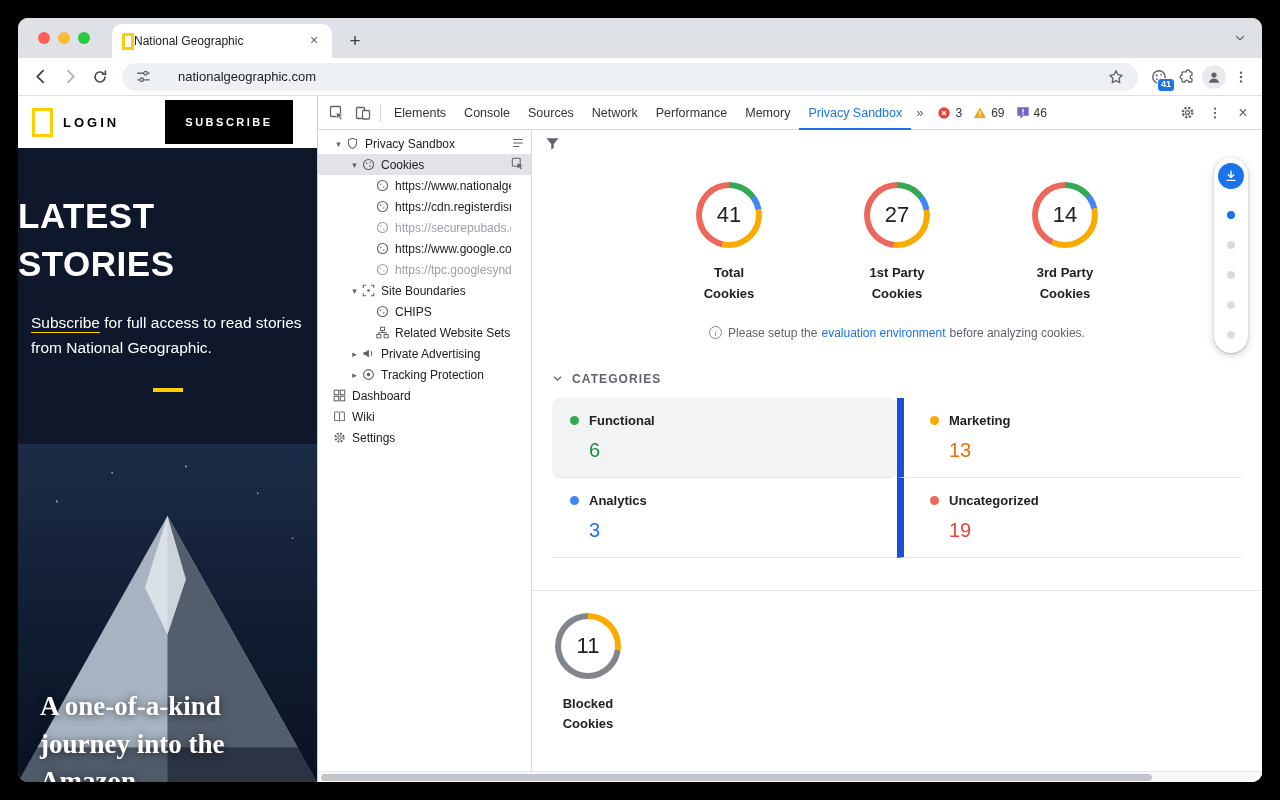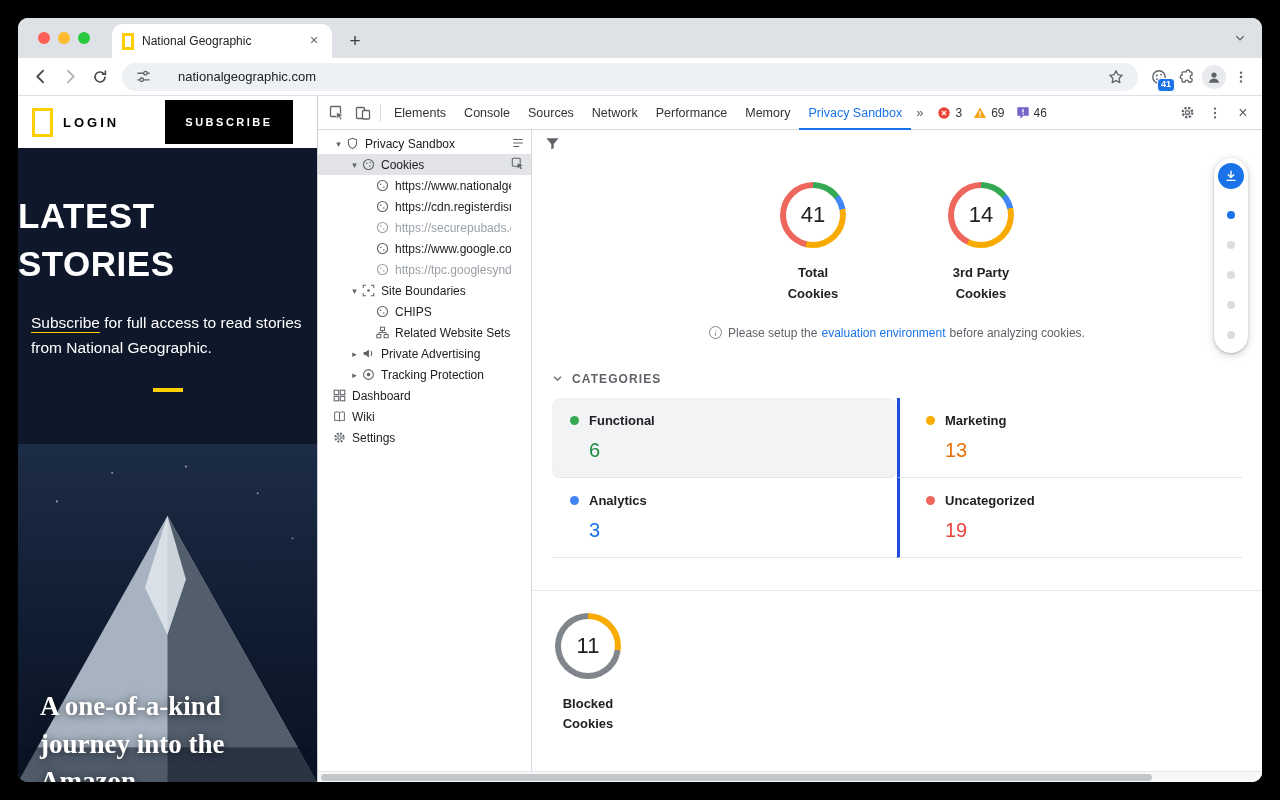--- a/index.html
+++ b/index.html
@@ -6,21 +6,21 @@
 html,body{width:1280px;height:800px}
 body{background:#000;font-family:"Liberation Sans",sans-serif;overflow:hidden}
 svg{display:block}
 .screen{position:relative;width:1280px;height:800px;background:#000}
 .window{position:absolute;left:18px;top:18px;width:1244px;height:764px;background:#fff;border-radius:10px;overflow:hidden;box-shadow:0 25px 70px rgba(0,0,0,.6);display:flex;flex-direction:column}
 
 .tabstrip{height:40px;background:#dee1e6;position:relative;display:flex;align-items:flex-end;flex:0 0 auto}
 .traffic{position:absolute;left:20px;top:14px;display:flex;gap:8px}
 .tl{width:12px;height:12px;border-radius:50%}
 .tl.red{background:#ff5f57}.tl.yellow{background:#febc2e}.tl.green{background:#28c840}
-.tab{margin-left:94px;width:220px;height:34px;background:#fff;border-radius:10px 10px 0 0;display:flex;align-items:center;gap:8px;padding:0 10px;font-size:12px;color:#202124}
+.tab{margin-left:94px;width:220px;height:34px;background:#fff;border-radius:10px 10px 0 0;display:flex;align-items:center;padding:0 10px;font-size:12px;color:#202124}
 .favicon{width:12px;height:17px;border:3px solid #ffce00;flex:0 0 auto}
 .tab-title{flex:1;white-space:nowrap;overflow:hidden}
 .tab-close{color:#5f6368;font-size:14px;width:16px;height:16px;line-height:15px;text-align:center;border-radius:50%}
 .newtab{width:26px;height:26px;margin:0 0 4px 10px;font-size:19px;color:#3c4043;display:flex;align-items:center;justify-content:center}
 .tabsearch{position:absolute;right:16px;top:14px;color:#5f6368}
 
 .toolbar{height:38px;background:#fff;display:flex;align-items:center;padding:0 8px;gap:2px;flex:0 0 auto;border-bottom:1px solid #dcdfe3}
 .navbtn{width:28px;height:28px;display:flex;align-items:center;justify-content:center;border-radius:50%;color:#45494d}
 .navbtn.disabled{color:#b2b6bb}
 .urlpill{flex:1;height:28px;background:#eef1f3;border-radius:14px;margin:0 6px;display:flex;align-items:center;gap:26px;padding:0 12px}
@@ -78,21 +78,21 @@
 .donut{width:66px;height:66px;border-radius:50%;position:relative;display:flex;align-items:center;justify-content:center;background:#eee}
 .donut::before{content:"";position:absolute;inset:6px;background:#fff;border-radius:50%}
 .donut-num{position:relative;font-size:22px;color:#202124}
 .donut-label{margin-top:15px;font-size:13px;font-weight:700;color:#202124;text-align:center;line-height:1.6;width:74px}
 .info-row{display:flex;align-items:center;justify-content:center;gap:6px;margin-top:21px;font-size:12px;color:#5f6368}
 .info-i{width:13px;height:13px;border:1px solid #80868b;border-radius:50%;font-size:9px;font-style:italic;font-family:"Liberation Serif",serif;display:flex;align-items:center;justify-content:center;color:#80868b;flex:0 0 auto}
 .info-link{color:#1a73e8;cursor:pointer}
 .section-header{display:flex;align-items:center;gap:9px;margin:32px 0 0 20px;font-size:12px;font-weight:700;letter-spacing:1.1px;color:#5f6368;cursor:pointer}
 .cat-grid{display:grid;grid-template-columns:1fr 1fr;margin:12px 20px 0}
 .cat-cell{padding:15px 18px;border-bottom:1px solid #e4e6e9;cursor:pointer}
-.cat-cell.colr{border-left:3px solid #1d4ed8;padding-left:26px}
+.cat-cell.colr{border-left:7px solid #1d4ed8;padding-left:26px}
 .cat-cell.selected{background:#f1f3f4;border-radius:8px}
 .cat-top{display:flex;align-items:center;gap:10px}
 .cat-dot{width:9px;height:9px;border-radius:50%;flex:0 0 auto}
 .cat-label{font-size:13px;font-weight:700;color:#202124}
 .cat-value{margin:11px 0 0 19px;font-size:20px}
 .blocked-section{margin-top:32px;border-top:1px solid #e4e6e9;padding-top:22px;display:flex;flex-direction:column;align-items:flex-start}
 
 .scroll-nav{position:absolute;top:28px;right:14px;width:34px;background:#fff;border-radius:17px;box-shadow:0 1px 2px rgba(60,64,67,.3),0 2px 6px 2px rgba(60,64,67,.15);display:flex;flex-direction:column;align-items:center;padding:5px 0 14px}
 .dl-btn{width:26px;height:26px;border-radius:50%;background:#1a73e8;display:flex;align-items:center;justify-content:center;cursor:pointer}
 .dot{width:8px;height:8px;border-radius:50%;background:#dadce0;margin-top:22px;cursor:pointer}
@@ -471,20 +471,26 @@
             </div>
 
             <div class="charts-row">
               <div class="donut-block">
                 <div class="donut" style="background: conic-gradient(rgb(52, 168, 83) 0deg, rgb(52, 168, 83) 52.6829deg, rgb(66, 133, 244) 52.6829deg, rgb(66, 133, 244) 79.0244deg, rgb(249, 171, 0) 79.0244deg, rgb(249, 171, 0) 193.171deg, rgb(238, 103, 92) 193.171deg, rgb(238, 103, 92) 360deg);">
                   <span class="donut-num">41</span>
                 </div>
                 <div class="donut-label">Total Cookies</div>
               </div>
               <div class="donut-block">
+                <div class="donut" style="background: conic-gradient(rgb(52, 168, 83) 0deg, rgb(52, 168, 83) 53.3333deg, rgb(66, 133, 244) 53.3333deg, rgb(66, 133, 244) 80deg, rgb(249, 171, 0) 80deg, rgb(249, 171, 0) 186.667deg, rgb(238, 103, 92) 186.667deg, rgb(238, 103, 92) 360deg);">
+                  <span class="donut-num">27</span>
+                </div>
+                <div class="donut-label">1st Party Cookies</div>
+              </div>
+              <div class="donut-block">
                 <div class="donut" style="background: conic-gradient(rgb(52, 168, 83) 0deg, rgb(52, 168, 83) 51.4286deg, rgb(66, 133, 244) 51.4286deg, rgb(66, 133, 244) 77.1429deg, rgb(249, 171, 0) 77.1429deg, rgb(249, 171, 0) 205.714deg, rgb(238, 103, 92) 205.714deg, rgb(238, 103, 92) 360deg);">
                   <span class="donut-num">14</span>
                 </div>
                 <div class="donut-label">3rd Party Cookies</div>
               </div>
             </div>
 
             <div class="info-row">
               <span class="info-i">i</span>
               <span>Please setup the </span>

